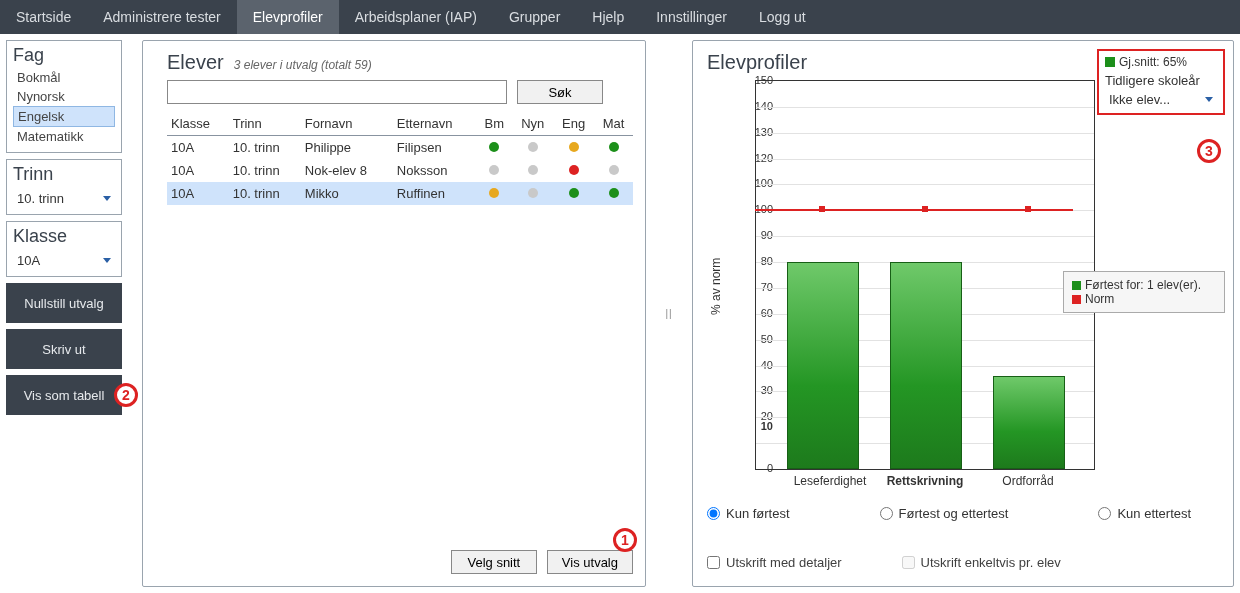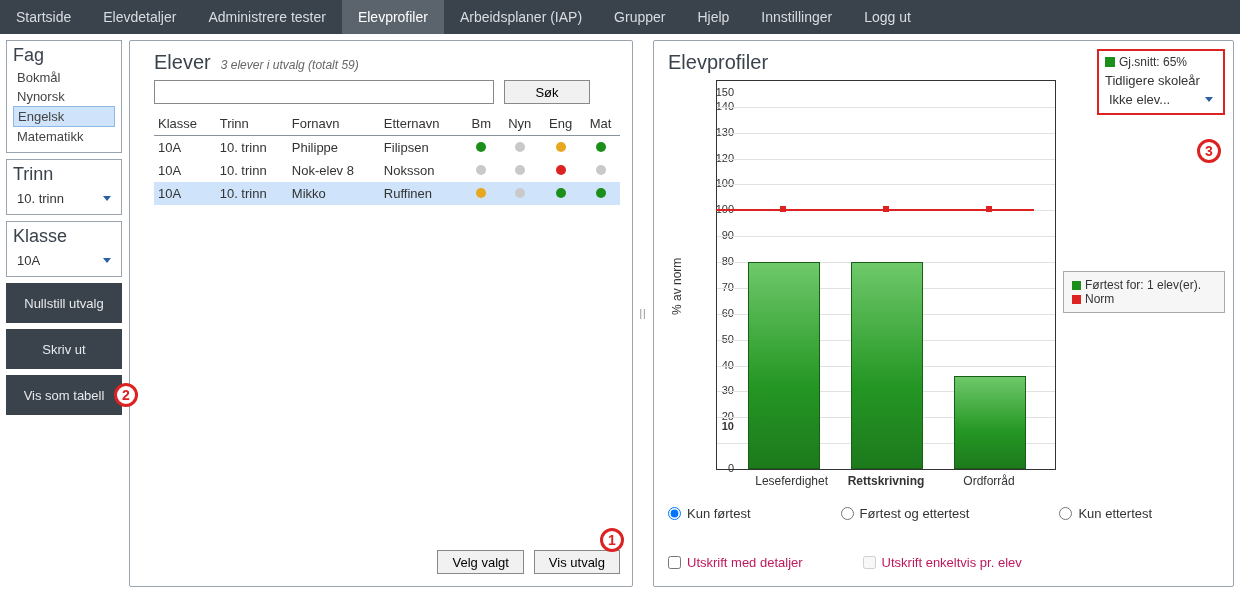--- a/index.html
+++ b/index.html
@@ -29,21 +29,21 @@
     cursor: pointer;
   }
   .topnav .item.active {
     background: #5b636d;
     color: #fff;
   }
 
   
   .main {
     display: flex;
-    gap: 7px;
+    gap: 20px;
     padding: 6px;
     height: 559px;
   }
   .panel {
     border: 1px solid #9aa4ae;
     background: #fff;
     border-radius: 2px;
   }
 
   
@@ -299,42 +299,41 @@
     display:flex;
     align-items:center;
     gap:28px;
     margin-top:14px;
     flex-wrap:wrap;
     justify-content:flex-end;
   }
   .chart-foot label{ display:flex; align-items:center; gap:6px; font-size:13px; color:#333;}
   .chart-foot .row2 label{ color:#7c8893; }
   .chart-foot input[type=radio], .chart-foot input[type=checkbox]{ margin:0; }
-  .grey-text{ color:#be185d; }
+  .grey-text{ color:#404040; }
 
   
   .anno {
     position:absolute;
     width:24px;height:24px;
     border:3px solid #d22;
     border-radius:50%;
     background:#fff;
     color:#d22;
     font-weight:bold;
     display:flex;align-items:center;justify-content:center;
     font-size:14px;
     z-index:10;
   }
 </style>
 </head>
 <body>
 
 <div class="topnav">
   <div class="item">Startside</div>
-  <div class="item">Elevdetaljer</div>
   <div class="item">Administrere tester</div>
   <div class="item active">Elevprofiler</div>
   <div class="item">Arbeidsplaner (IAP)</div>
   <div class="item">Grupper</div>
   <div class="item">Hjelp</div>
   <div class="item">Innstillinger</div>
   <div class="item">Logg ut</div>
 </div>
 
 <div class="main">
@@ -420,21 +419,21 @@
               <td>Ruffinen</td>
               <td style="text-align:center"><span class="dot d-orange"></span></td>
               <td style="text-align:center"><span class="dot d-grey"></span></td>
               <td style="text-align:center"><span class="dot d-green"></span></td>
               <td style="text-align:center"><span class="dot d-green"></span></td>
             </tr>
           </tbody>
       </table>
     </div>
     <div class="elev-foot">
-      <button class="btn">Velg valgt</button>
+      <button class="btn">Velg snitt</button>
       <button class="btn">Vis utvalg</button>
     </div>
     <div class="anno" style="right:8px;bottom:34px;">1</div>
   </div>
 
   <div class="divider">||</div>
 
   <div class="panel chartpanel">
     <div class="chart-title">Elevprofiler</div>
 
@@ -449,22 +448,22 @@
           <div class="ytick" style="top: 258.667px;">50</div>
           <div class="ytick" style="top: 232.8px;">60</div>
           <div class="ytick" style="top: 206.933px;">70</div>
           <div class="ytick" style="top: 181.067px;">80</div>
           <div class="ytick" style="top: 155.2px;">90</div>
           <div class="ytick" style="top: 129.333px;">100</div>
           <div class="ytick" style="top: 103.467px;">100</div>
           <div class="ytick" style="top: 77.6px;">120</div>
           <div class="ytick" style="top: 51.7333px;">130</div>
           <div class="ytick" style="top: 25.8667px;">140</div>
-          <div class="ytick" style="top: 12px; text-align: right;">150</div>
-          <div class="xlbl" style="left: 50px; text-align: right;">Leseferdighet</div>
+          <div class="ytick" style="top: 0px; text-align: right;">150</div>
+          <div class="xlbl" style="left: 58px;">Leseferdighet</div>
           <div class="xlbl" style="left: 153px; font-weight: bold;">Rettskrivning</div>
           <div class="xlbl" style="left: 256px;">Ordforråd</div>
           <div class="chart-box">
             <div class="glines">
               <div style="top: 362.133px;"></div>
               <div style="top: 336.267px;"></div>
               <div style="top: 310.4px;"></div>
               <div style="top: 284.533px;"></div>
               <div style="top: 258.667px;"></div>
               <div style="top: 232.8px;"></div>

